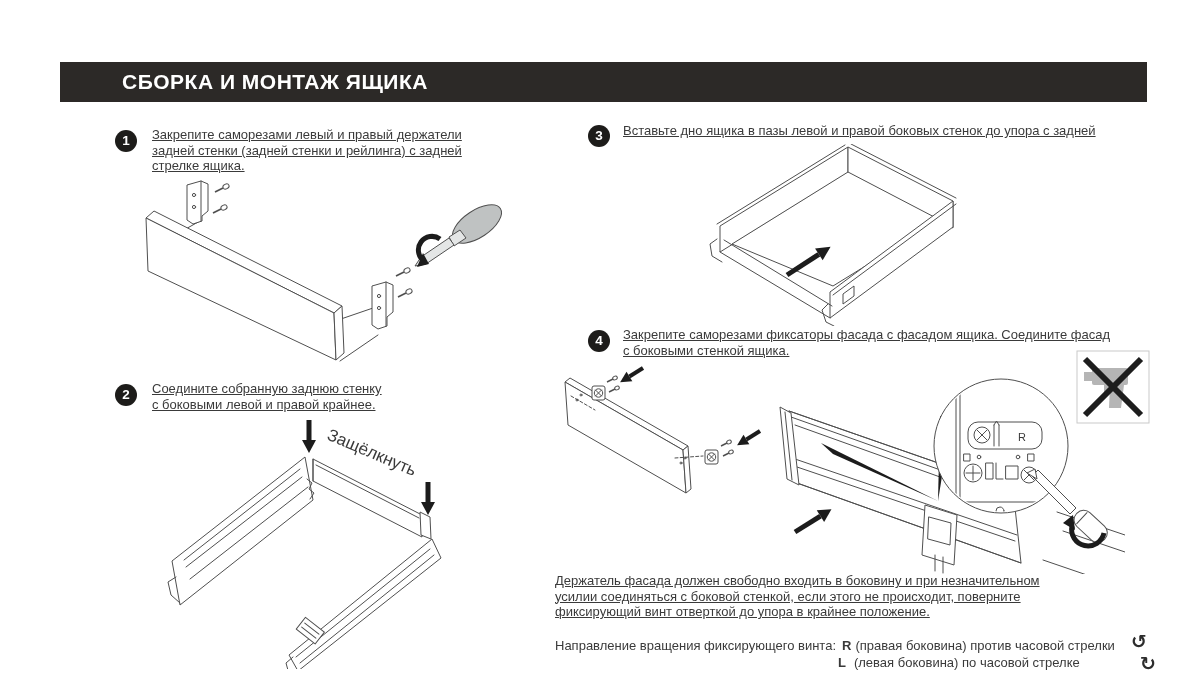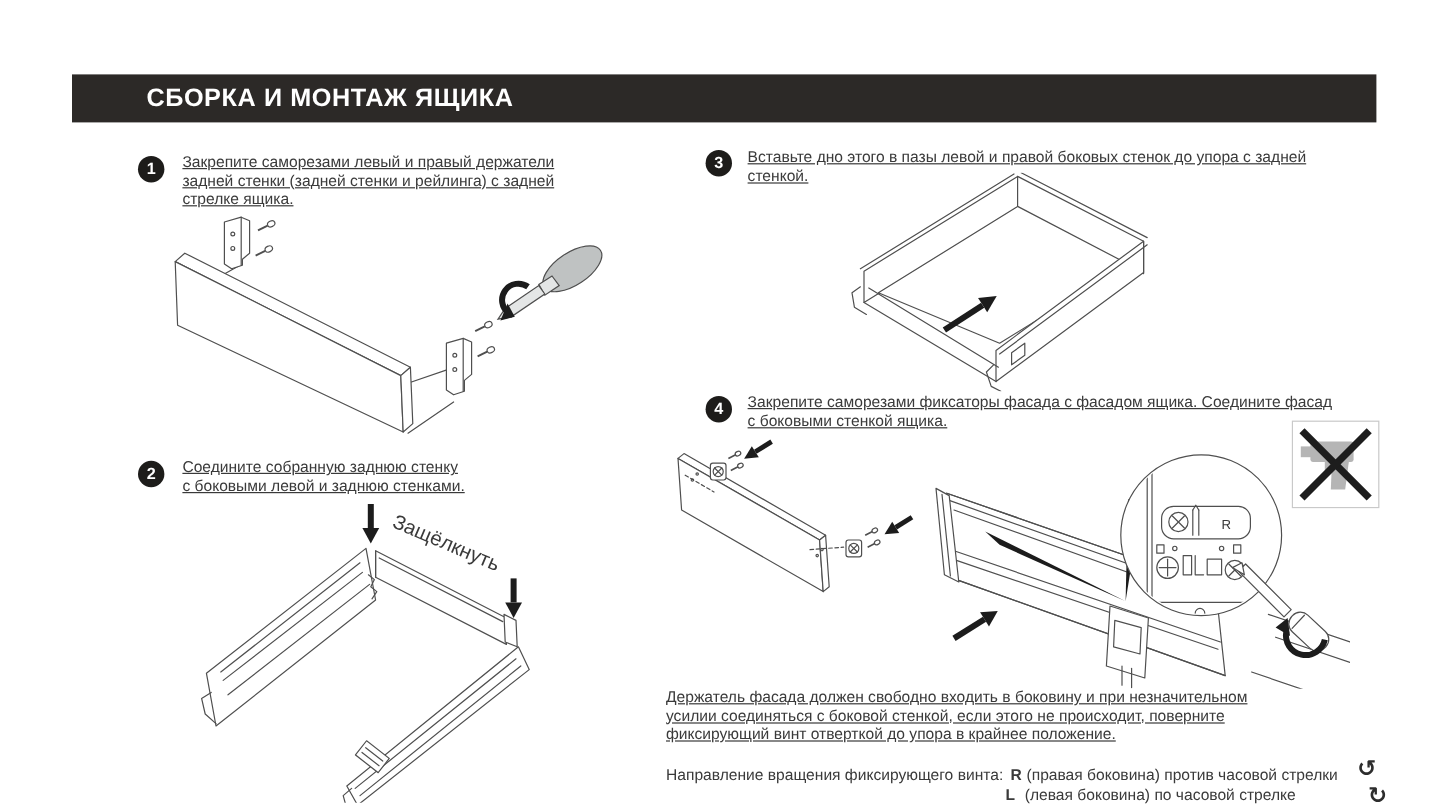--- a/index.html
+++ b/index.html
@@ -84,21 +84,21 @@
       <polygon class="lgry" points="319,58 324,65 296,84 291,77"></polygon>
       <polygon class="lgry" points="291,77 296,84 285,86"></polygon>
       <path d="M 310,59 A 13,13 0 1 0 294,81" fill="none" stroke="#1c1c1c" stroke-width="5"></path>
       <polygon class="blk" points="299,84 287,87 293,73"></polygon>
     </g>
   </svg>
 
   <div class="badge" style="left:115px;top:360px;">2</div>
   <div class="txt" style="left:152px;top:357px;width:340px;">
     <div>Соедините собранную заднюю стенку</div>
-    <div>с боковыми левой и заднюю стенками.</div>
+    <div>с боковыми левой и правой крайнее.</div>
   </div>
 
   <svg class="abs" style="left:150px;top:393px;" width="340" height="252" viewBox="0 0 340 252">
     <g>
       <polygon class="fw" points="155,40 22,144 30,188 163,83"></polygon>
       <line class="ln" x1="150" y1="52" x2="34" y2="143"></line>
       <line class="ln" x1="152" y1="60" x2="36" y2="150"></line>
       <line class="ln" x1="158" y1="70" x2="40" y2="162"></line>
       <polyline class="ln" points="26,160 18,165 21,178 30,186"></polyline>
       <polyline class="ln" points="157,62 162,66 159,72 164,76 160,82"></polyline>
@@ -126,22 +126,21 @@
     </g>
     <g class="blk" transform="translate(278,65) rotate(90)">
       <rect x="0" y="-2.5" width="20" height="5"></rect>
         <polygon points="20,-7 20,7 33,0"></polygon>
     </g>
     <text x="176" y="22" font-size="17" transform="rotate(23 176 22)">Защёлкнуть</text>
   </svg>
 
   <div class="badge" style="left:588px;top:101px;">3</div>
   <div class="txt" style="left:623px;top:99px;width:510px;">
-    <div>Вставьте дно этого в пазы левой и правой боковых стенок до упора с задней</div>
-    <div>стенкой.</div>
+    <div>Вставьте дно ящика в пазы левой и правой боковых стенок до упора с задней</div>
   </div>
 
   <svg class="abs" style="left:690px;top:120px;" width="300" height="182" viewBox="0 0 300 182">
     <g>
       <polygon class="fw" points="158,3 30,82 30,108 158,29"></polygon>
       <line class="ln" x1="155" y1="1" x2="27" y2="80"></line>
       <polygon class="fw" points="158,3 263,57 263,84 158,29"></polygon>
       <line class="ln" x1="161" y1="0" x2="266" y2="54"></line>
       <polygon class="fw" points="158,28 42,100 143,142 250,76"></polygon>
       <polygon class="fw" points="263,57 140,148 140,174 263,83"></polygon>

